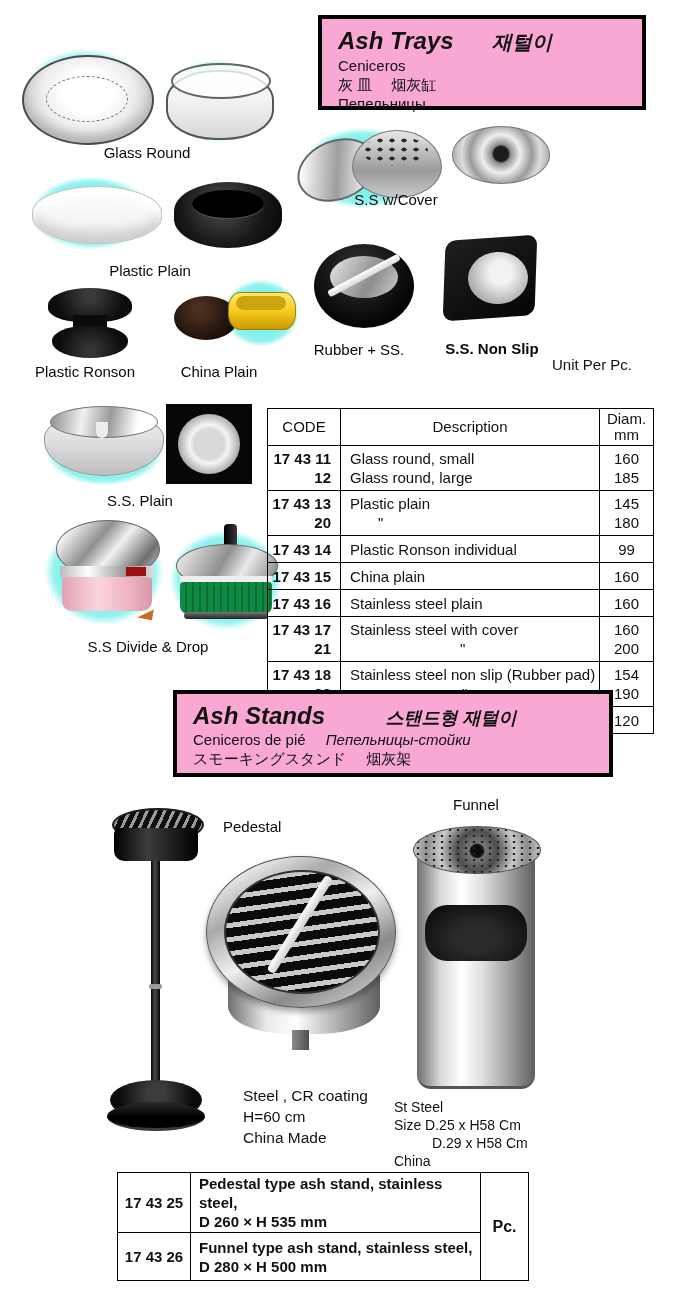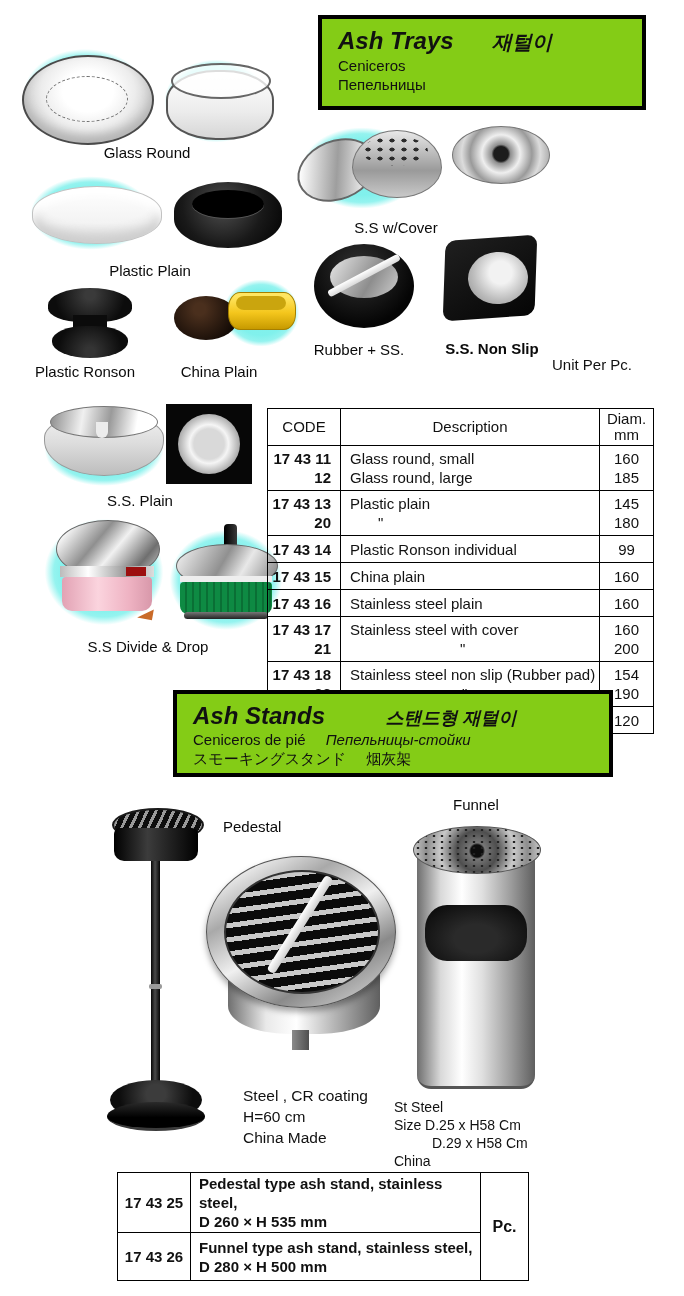--- a/index.html
+++ b/index.html
@@ -1,20 +1,20 @@
 <!DOCTYPE html>
 <html><head>
 <meta charset="utf-8">
 <style>
   html,body{margin:0;padding:0;background:#e8e8e8;}
   #page{position:relative;width:684px;height:1296px;background:#ffffff;overflow:hidden;
         font-family:"Liberation Sans", sans-serif;color:#111;}
   .abs{position:absolute;}
   
-  .hdrbox{position:absolute;border:4px solid #000;background:#84cc16;box-sizing:border-box;}
+  .hdrbox{position:absolute;border:4px solid #000;background:#f9a8d4;box-sizing:border-box;}
   .hdr-title{font-weight:bold;font-style:italic;font-size:24px;}
   .hdr-local{font-weight:bold;font-style:italic;font-size:20px;}
   .hdr-sub{font-size:15px;line-height:19px;}
   
   .halo{position:absolute;border-radius:50%;
         background:radial-gradient(closest-side, rgba(122,240,235,.95) 52%, rgba(122,240,235,.8) 66%, rgba(122,240,235,0) 78%);}
   .plabel{position:absolute;font-size:15px;color:#0a0a0a;white-space:nowrap;}
   .center{transform:translateX(-50%);}
   
   table{border-collapse:collapse;table-layout:fixed;}
@@ -43,20 +43,21 @@
 <body>
 
 <div id="page">
 
   <div class="hdrbox" style="left:318px;top:15px;width:328px;height:95px;padding:8px 0 0 16px;">
     <div>
       <span class="hdr-title">Ash Trays</span>
       <span class="hdr-local" style="margin-left:34px;">재털이</span>
     </div>
     <div class="hdr-sub">Ceniceros</div>
+    <div class="hdr-sub" style="font-weight:500;">灰 皿　 烟灰缸</div>
     <div class="hdr-sub">Пепельницы</div>
   </div>
 
   <div class="halo" style="left:6px;top:36px;width:158px;height:118px;"></div>
   <div class="halo" style="left:150px;top:48px;width:132px;height:106px;"></div>
   <div class="abs" style="left:22px;top:55px;width:128px;height:86px;border-radius:50%;background:radial-gradient(ellipse at 50% 40%, #ffffff 28%, #ececec 52%, #c9c9c9 74%, #f2f2f2);border:2px solid #4a4a4a;box-shadow:inset 0 -7px 10px #b5b5b5;"></div>
   <div class="abs" style="left:46px;top:76px;width:80px;height:44px;border-radius:50%;border:1.5px dashed #707070;"></div>
   <div class="abs" style="left:166px;top:70px;width:104px;height:66px;border-radius:50px/30px;background:linear-gradient(#ffffff,#ececec 60%,#d6d6d6);border:2px solid #555;"></div>
   <div class="abs" style="left:171px;top:63px;width:96px;height:32px;border-radius:50%;border:2px solid #666;background:rgba(255,255,255,.8);"></div>
   <div class="plabel center" style="left:147px;top:144px;">Glass Round</div>
@@ -76,21 +77,21 @@
   <div class="abs" style="left:174px;top:296px;width:64px;height:44px;border-radius:50%;background:radial-gradient(circle at 40% 30%, #4a2f1d 12%, #140b06 75%);"></div>
   <div class="abs" style="left:228px;top:292px;width:66px;height:36px;border-radius:12px/16px;background:linear-gradient(#ffe661 10%, #f4c61c 55%, #c79a00);border:1px solid #a57f00;"></div>
   <div class="abs" style="left:236px;top:296px;width:50px;height:14px;border-radius:8px/7px;background:#caa50e;"></div>
   <div class="plabel center" style="left:219px;top:363px;">China Plain</div>
 
   <div class="halo" style="left:286px;top:116px;width:152px;height:104px;"></div>
   <div class="abs" style="left:296px;top:140px;width:78px;height:56px;border-radius:50%;background:linear-gradient(115deg,#ffffff 10%,#9e9e9e 50%,#e0e0e0 75%,#777);border:2px solid #666;transform:rotate(-22deg);"></div>
   <div class="abs" style="left:352px;top:130px;width:88px;height:66px;border-radius:50%/55% 55% 45% 45%;background:linear-gradient(#e8e8e8,#9a9a9a 60%,#c9c9c9);border:1px solid #777;"></div>
   <div class="abs" style="left:362px;top:136px;width:66px;height:30px;border-radius:50%;background-image:radial-gradient(#2b2b2b 2.4px, transparent 2.9px);background-size:12px 9px;"></div>
   <div class="abs" style="left:452px;top:126px;width:96px;height:56px;border-radius:50%;background:radial-gradient(circle at 50% 48%, #1c1c1c 13%, #8f8f8f 17%, #efefef 34%, #9a9a9a 55%, #dcdcdc 70%, #8a8a8a);border:1px solid #777;"></div>
-  <div class="plabel center" style="left:396px;top:219px;">S.S w/Cover</div>
+  <div class="plabel center" style="left:396px;top:191px;">S.S w/Cover</div>
 
   <div class="abs" style="left:314px;top:244px;width:100px;height:84px;border-radius:50%;background:radial-gradient(circle at 45% 30%, #2c2c2c 10%, #050505 70%);"></div>
   <div class="abs" style="left:330px;top:256px;width:68px;height:42px;border-radius:50%;background:linear-gradient(120deg,#e9e9e9,#8d8d8d 60%,#cfcfcf);"></div>
   <div class="abs" style="left:324px;top:272px;width:80px;height:7px;background:linear-gradient(#ffffff,#d9d9d9);border-radius:3px;transform:rotate(-28deg);"></div>
   <div class="plabel center" style="left:359px;top:341px;">Rubber + SS.</div>
 
   <div class="abs" style="left:444px;top:238px;width:92px;height:80px;background:linear-gradient(150deg,#1f1f1f,#050505);transform:rotate(-4deg) skewX(-6deg);border-radius:10px;"></div>
   <div class="abs" style="left:468px;top:252px;width:60px;height:52px;border-radius:50%;background:radial-gradient(circle at 55% 40%, #f2f2f2 25%, #bdbdbd 60%, #8a8a8a);transform:rotate(-4deg);"></div>
   <div class="plabel center" style="left:492px;top:340px;font-weight:bold;">S.S. Non Slip</div>
 

